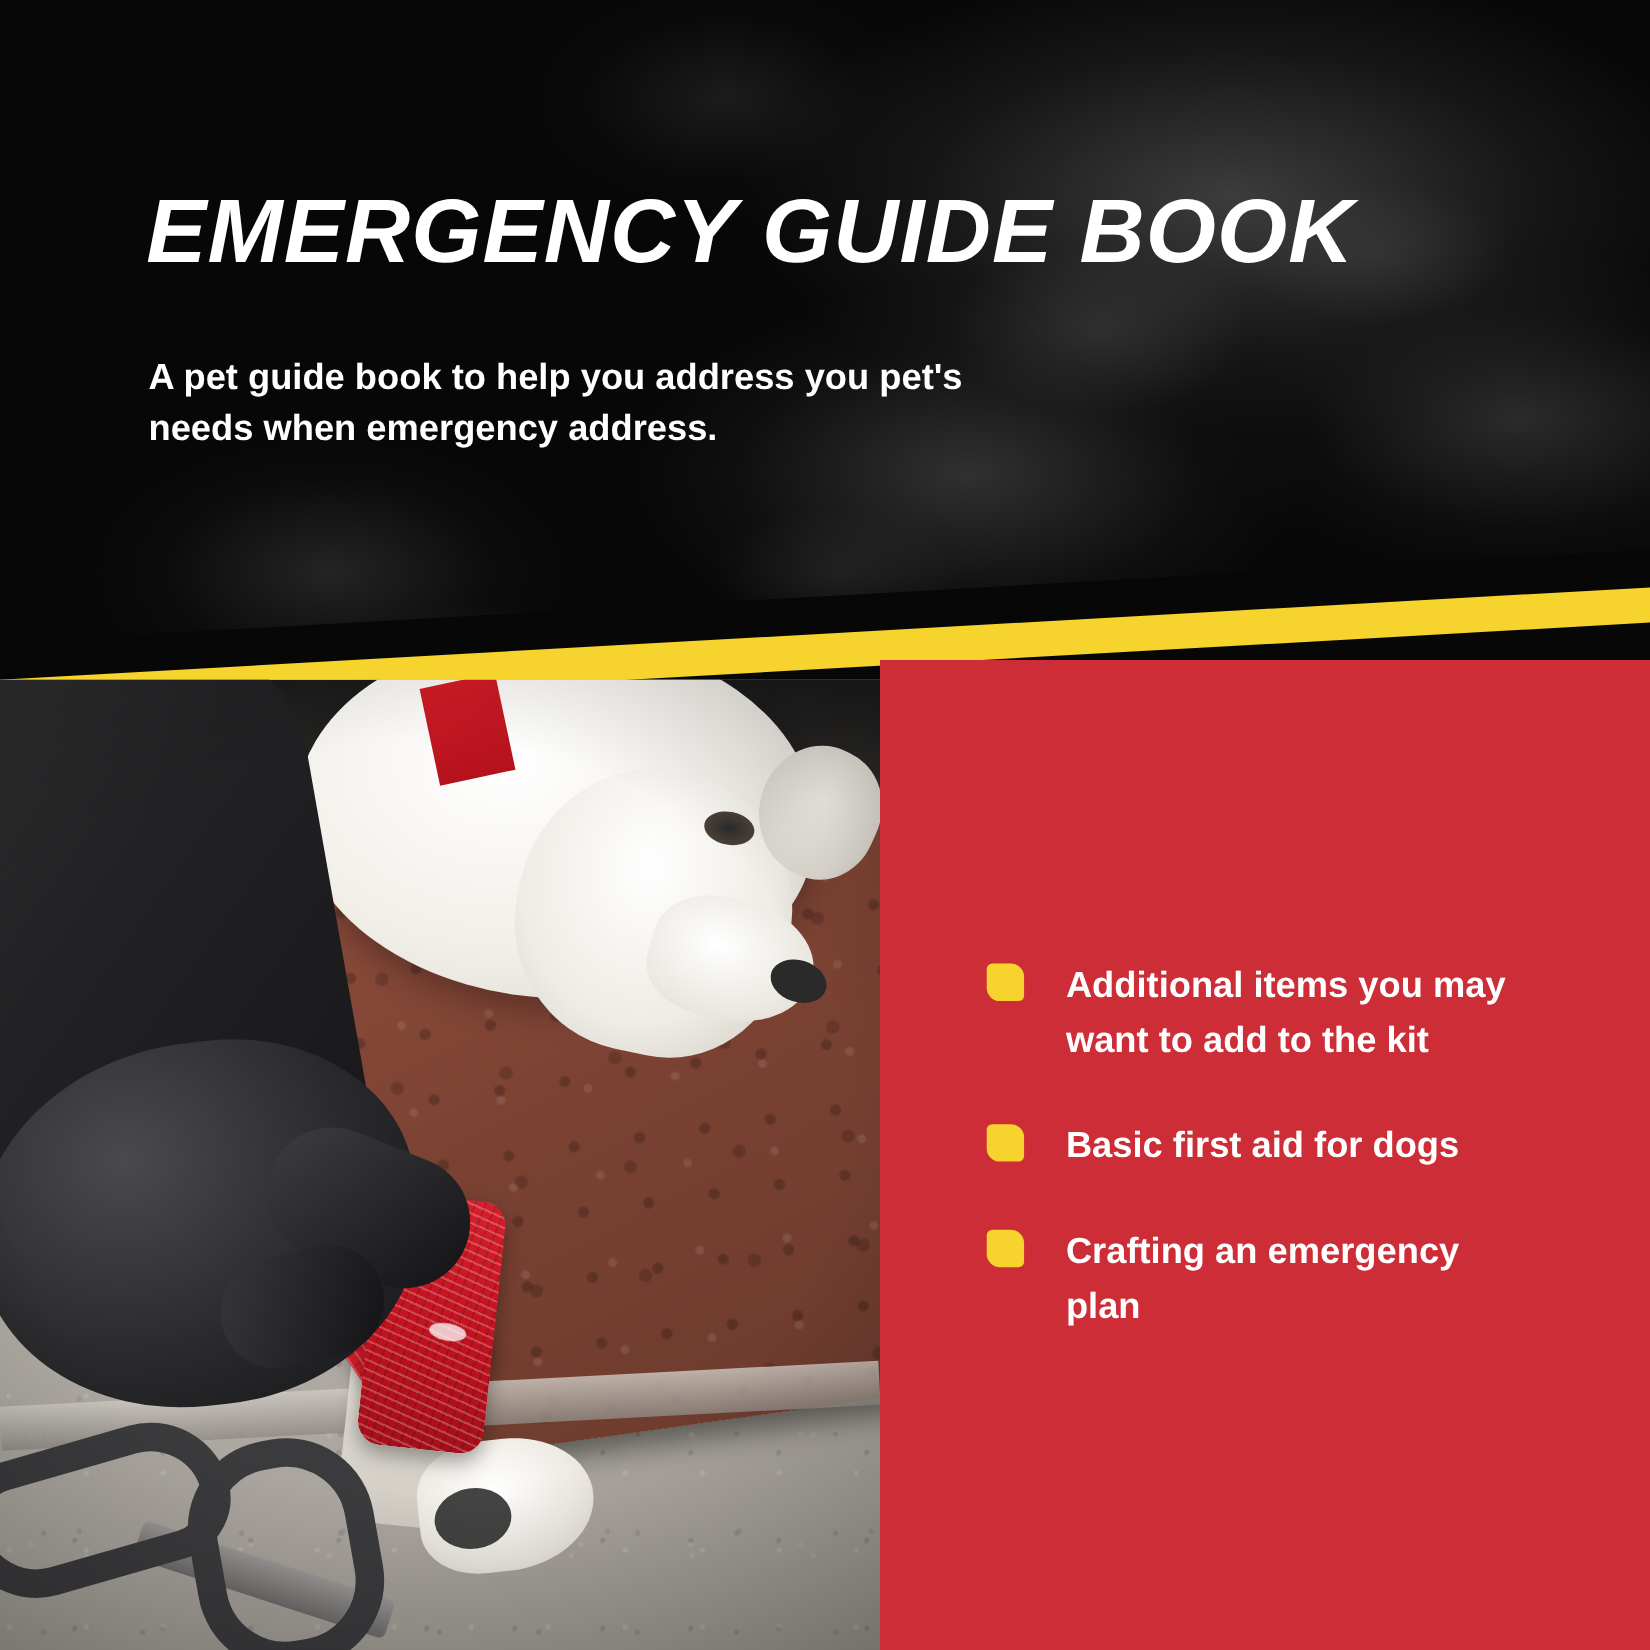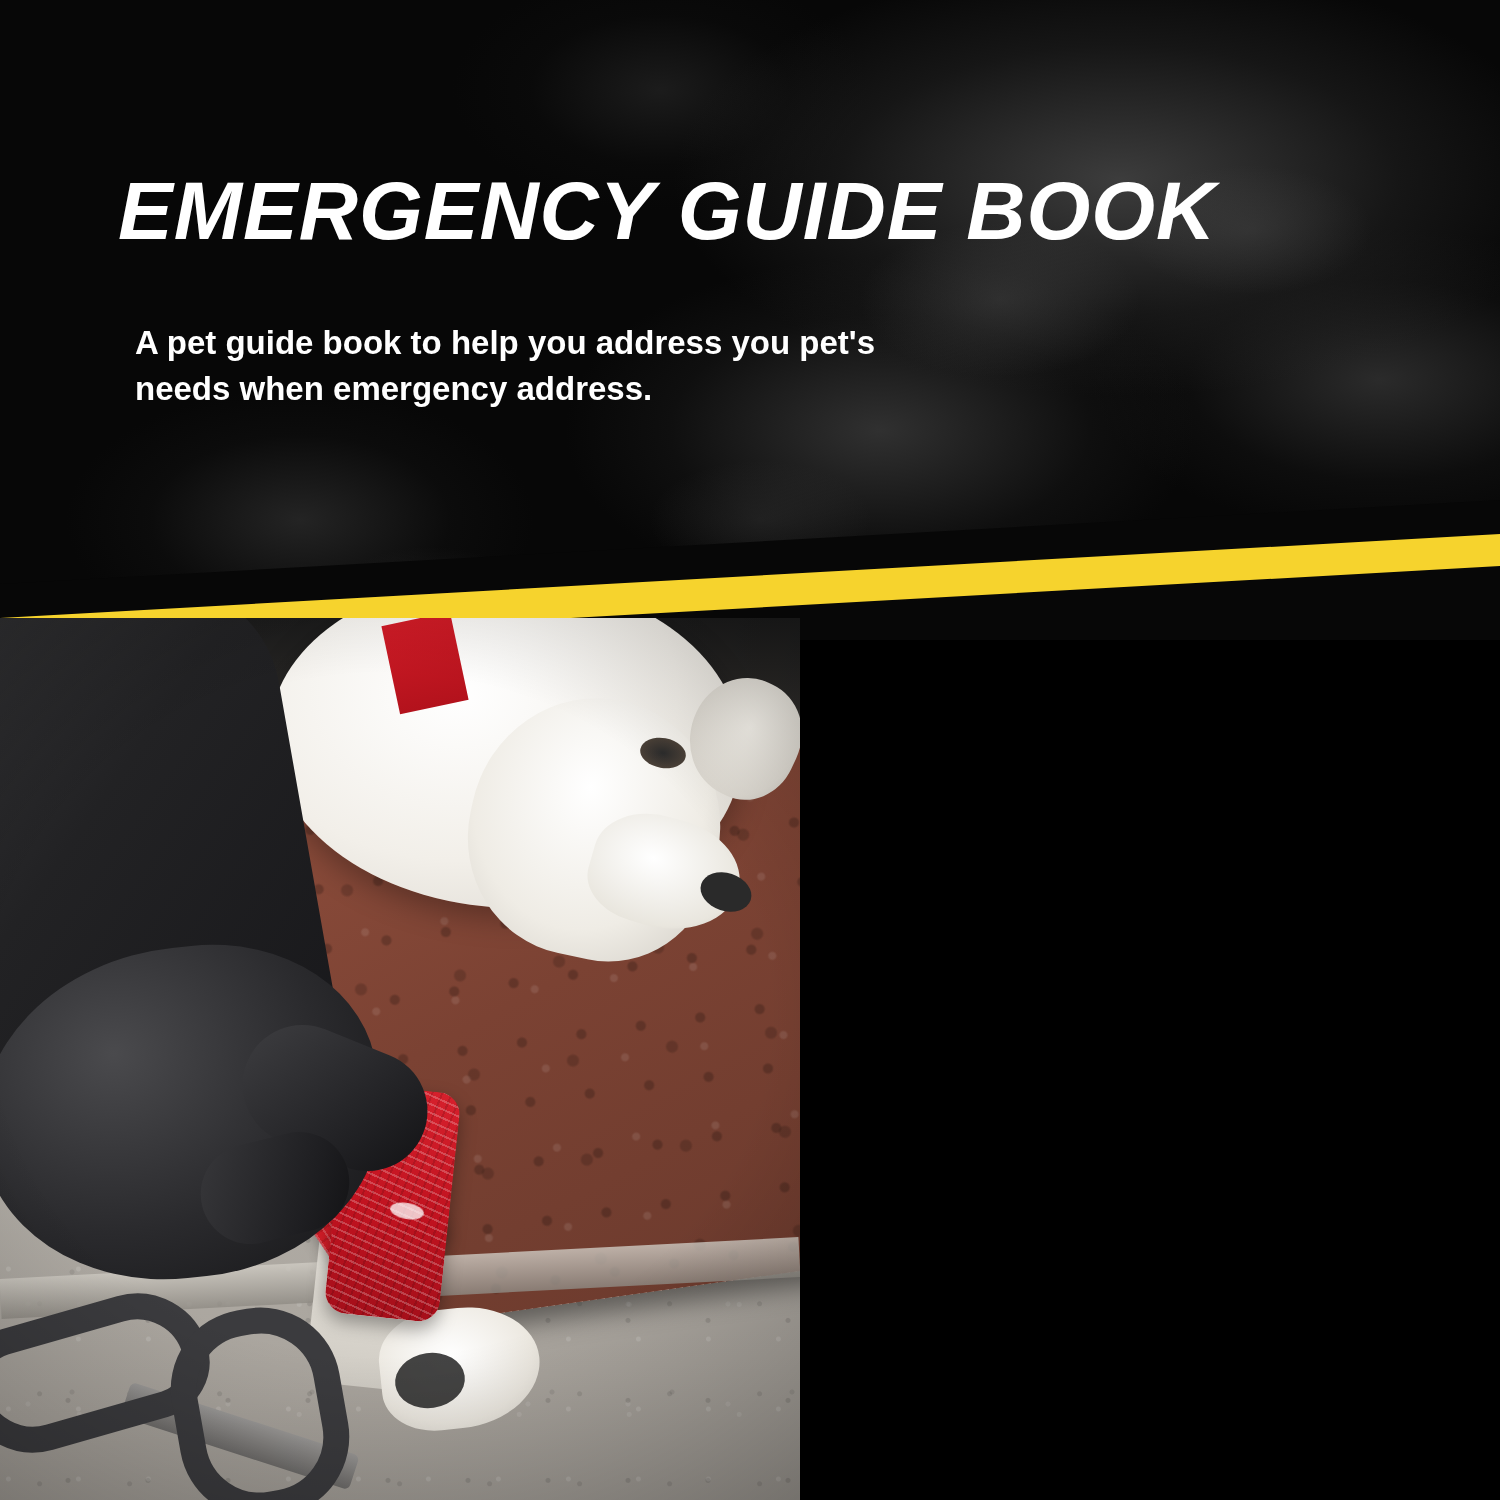--- a/index.html
+++ b/index.html
@@ -40,21 +40,21 @@
     background:
       radial-gradient(ellipse 200px 110px at 1000px 300px, rgba(90,90,90,0.35) 0%, rgba(0,0,0,0) 70%),
       radial-gradient(ellipse 170px 90px at 1250px 230px, rgba(85,85,85,0.3) 0%, rgba(0,0,0,0) 72%),
       radial-gradient(ellipse 150px 80px at 760px 520px, rgba(75,75,75,0.28) 0%, rgba(0,0,0,0) 74%),
       radial-gradient(ellipse 130px 70px at 430px 600px, rgba(70,70,70,0.25) 0%, rgba(0,0,0,0) 76%);
     pointer-events: none;
   }
 
   .hero-title {
     position: absolute;
-    left: 118px;
+    left: 133px;
     top: 168px;
     width: 1280px;
     color: #ffffff;
     font-size: 82px;
     line-height: 86px;
     font-weight: bold;
     font-style: italic;
     letter-spacing: 1px;
     text-transform: uppercase;
     white-space: nowrap;
@@ -422,14 +422,34 @@
       <div class="glove-thumb"></div>
 
       <div class="sciss-blade"></div>
       <div class="sciss-handle-a"></div>
       <div class="sciss-handle-b"></div>
 
       <div class="photo-vignette"></div>
     </div>
   </div>
 
+  <div class="red-panel">
+    <div class="bullets">
+
+      <div class="bullet">
+        <div class="bullet-marker"></div>
+        <div class="bullet-text">Additional items you may want to add to the kit</div>
+      </div>
+
+      <div class="bullet">
+        <div class="bullet-marker"></div>
+        <div class="bullet-text">Basic first aid for dogs</div>
+      </div>
+
+      <div class="bullet">
+        <div class="bullet-marker"></div>
+        <div class="bullet-text">Crafting an emergency plan</div>
+      </div>
+
+    </div>
+  </div>
 
 </div>
 
 </body></html>

